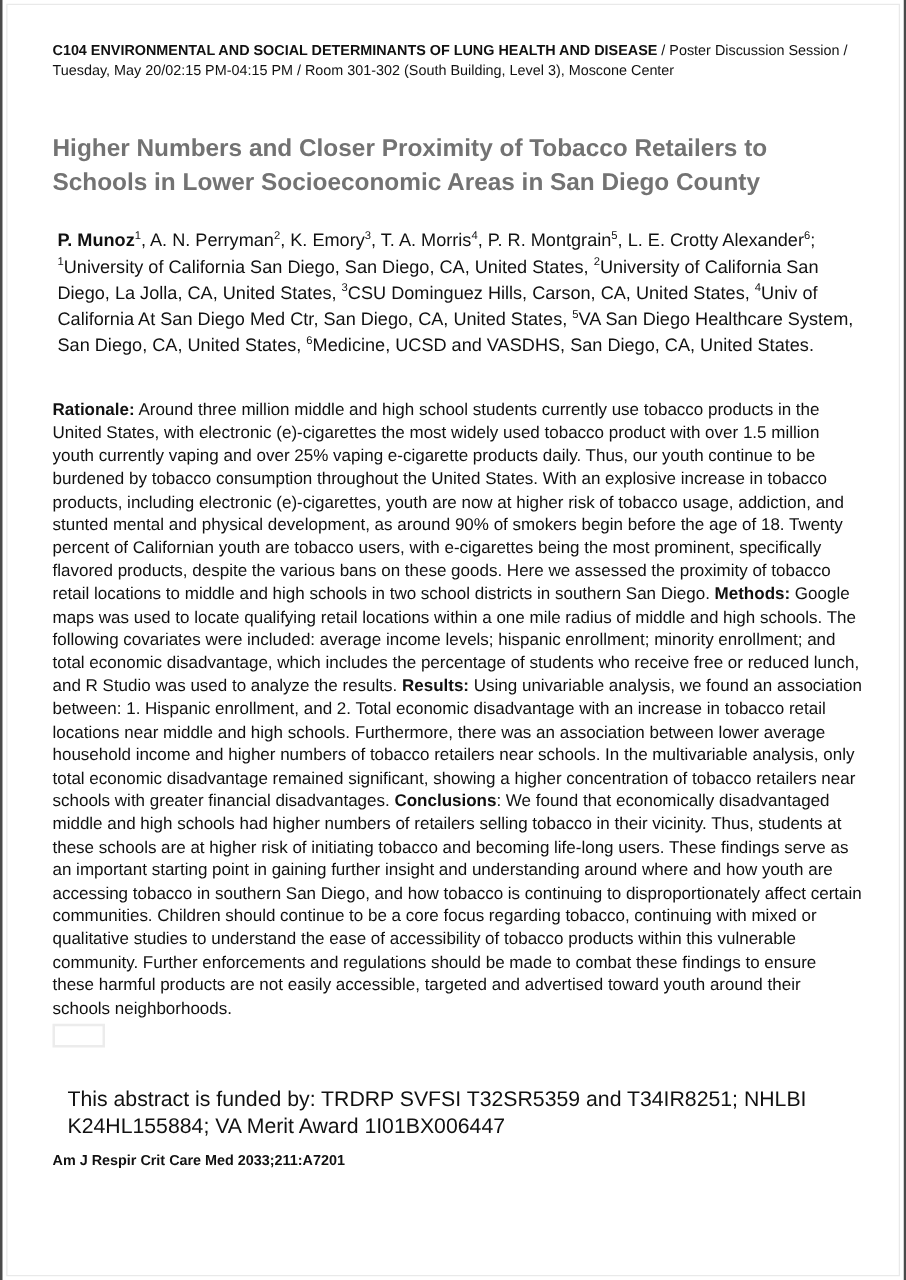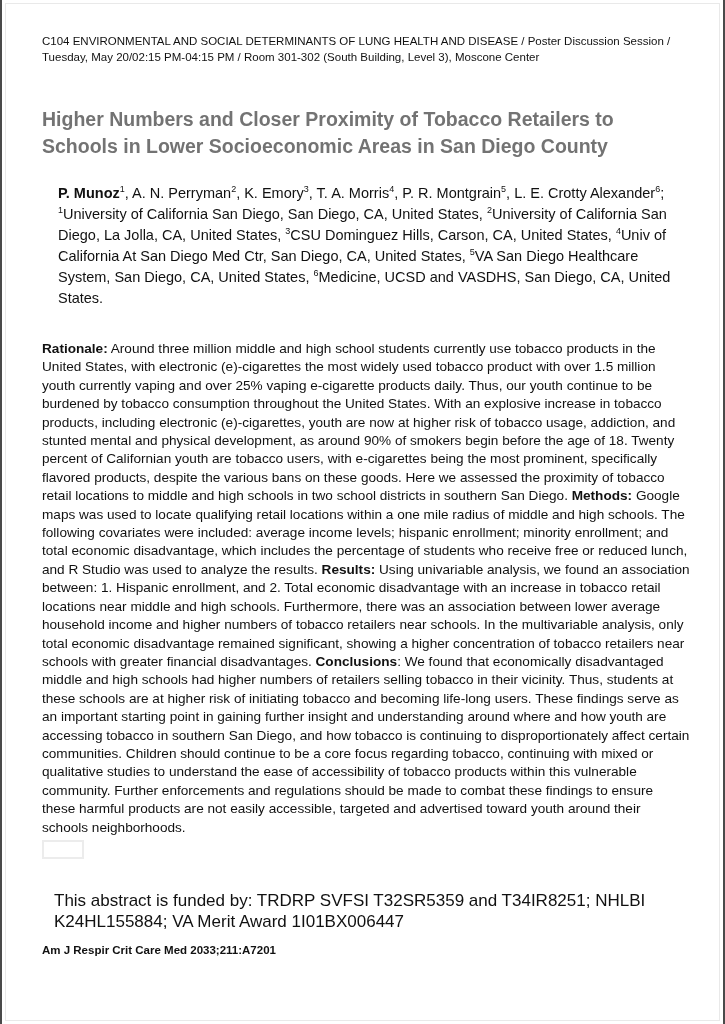--- a/index.html
+++ b/index.html
@@ -42,21 +42,21 @@
     color: #111;
   }
   .title {
     margin: 41px 0 0 0;
     font-size: 19.5px;
     line-height: 27px;
     font-weight: 700;
     color: #737373;
   }
   .authors {
-    margin: 23px 0 0 16px;
+    margin: 23px 0 0 4px;
     font-size: 14.5px;
     line-height: 21px;
   }
   sup {
     font-size: 0.62em;
     line-height: 0;
     vertical-align: super;
   }
   .abstract {
     margin: 31px 0 0 0;
@@ -82,21 +82,21 @@
     font-weight: 700;
   }
 </style>
 </head>
 <body>
 
 <div class="page">
   <div class="page-frame"></div>
   <div class="content">
 
-    <p class="session-header"><span style="font-weight: 400; margin-top: 40px;">C104 ENVIRONMENTAL AND SOCIAL DETERMINANTS OF LUNG HEALTH AND DISEASE</span><span> / Poster Discussion Session / Tuesday, May 20/02:15 PM-04:15 PM / Room 301-302 (South Building, Level 3), Moscone Center</span></p>
+    <p class="session-header"><span style="font-weight: 700; margin-top: 40px;">C104 ENVIRONMENTAL AND SOCIAL DETERMINANTS OF LUNG HEALTH AND DISEASE</span><span> / Poster Discussion Session / Tuesday, May 20/02:15 PM-04:15 PM / Room 301-302 (South Building, Level 3), Moscone Center</span></p>
 
     <h1 class="title">Higher Numbers and Closer Proximity of Tobacco Retailers to Schools in Lower Socioeconomic Areas in San Diego County</h1>
 
     <p class="authors"><span style="font-weight: 700;">P. Munoz</span><sup>1</sup><span>, A. N. Perryman</span><sup>2</sup><span>, K. Emory</span><sup>3</sup><span>, T. A. Morris</span><sup>4</sup><span>, P. R. Montgrain</span><sup>5</sup><span>, L. E. Crotty Alexander</span><sup>6</sup><span>; </span><sup>1</sup><span>University of California San Diego, San Diego, CA, United States, </span><sup>2</sup><span>University of California San Diego, La Jolla, CA, United States, </span><sup>3</sup><span>CSU Dominguez Hills, Carson, CA, United States, </span><sup>4</sup><span>Univ of California At San Diego Med Ctr, San Diego, CA, United States, </span><sup>5</sup><span>VA San Diego Healthcare System, San Diego, CA, United States, </span><sup>6</sup><span>Medicine, UCSD and VASDHS, San Diego, CA, United States.</span></p>
 
     <p class="abstract"><span style="font-weight: 700;">Rationale:</span><span> Around three million middle and high school students currently use tobacco products in the United States, with electronic (e)-cigarettes the most widely used tobacco product with over 1.5 million youth currently vaping and over 25% vaping e-cigarette products daily. Thus, our youth continue to be burdened by tobacco consumption throughout the United States. With an explosive increase in tobacco products, including electronic (e)-cigarettes, youth are now at higher risk of tobacco usage, addiction, and stunted mental and physical development, as around 90% of smokers begin before the age of 18. Twenty percent of Californian youth are tobacco users, with e-cigarettes being the most prominent, specifically flavored products, despite the various bans on these goods. Here we assessed the proximity of tobacco retail locations to middle and high schools in two school districts in southern San Diego. </span><span style="font-weight: 700;">Methods:</span><span> Google maps was used to locate qualifying retail locations within a one mile radius of middle and high schools. The following covariates were included: average income levels; hispanic enrollment; minority enrollment; and total economic disadvantage, which includes the percentage of students who receive free or reduced lunch, and R Studio was used to analyze the results. </span><span style="font-weight: 700;">Results:</span><span> Using univariable analysis, we found an association between: 1. Hispanic enrollment, and 2. Total economic disadvantage with an increase in tobacco retail locations near middle and high schools. Furthermore, there was an association between lower average household income and higher numbers of tobacco retailers near schools. In the multivariable analysis, only total economic disadvantage remained significant, showing a higher concentration of tobacco retailers near schools with greater financial disadvantages. </span><span style="font-weight: 700;">Conclusions</span><span>: We found that economically disadvantaged middle and high schools had higher numbers of retailers selling tobacco in their vicinity. Thus, students at these schools are at higher risk of initiating tobacco and becoming life-long users. These findings serve as an important starting point in gaining further insight and understanding around where and how youth are accessing tobacco in southern San Diego, and how tobacco is continuing to disproportionately affect certain communities. Children should continue to be a core focus regarding tobacco, continuing with mixed or qualitative studies to understand the ease of accessibility of tobacco products within this vulnerable community. Further enforcements and regulations should be made to combat these findings to ensure these harmful products are not easily accessible, targeted and advertised toward youth around their schools neighborhoods.</span></p>
 
     <div class="placeholder-box"></div>
 
     <p class="funding">This abstract is funded by: TRDRP SVFSI T32SR5359 and T34IR8251; NHLBI K24HL155884; VA Merit Award 1I01BX006447</p>

